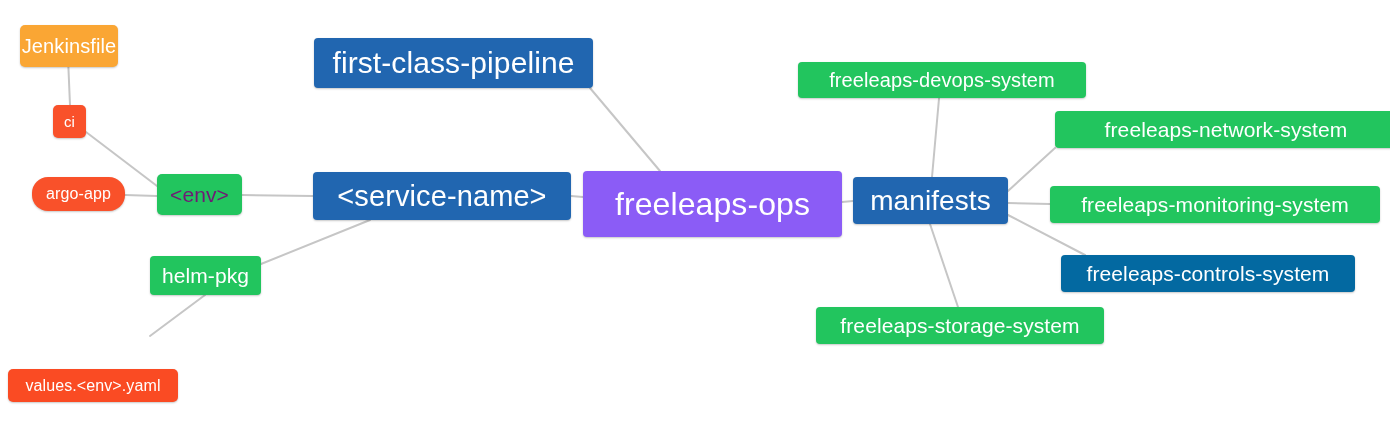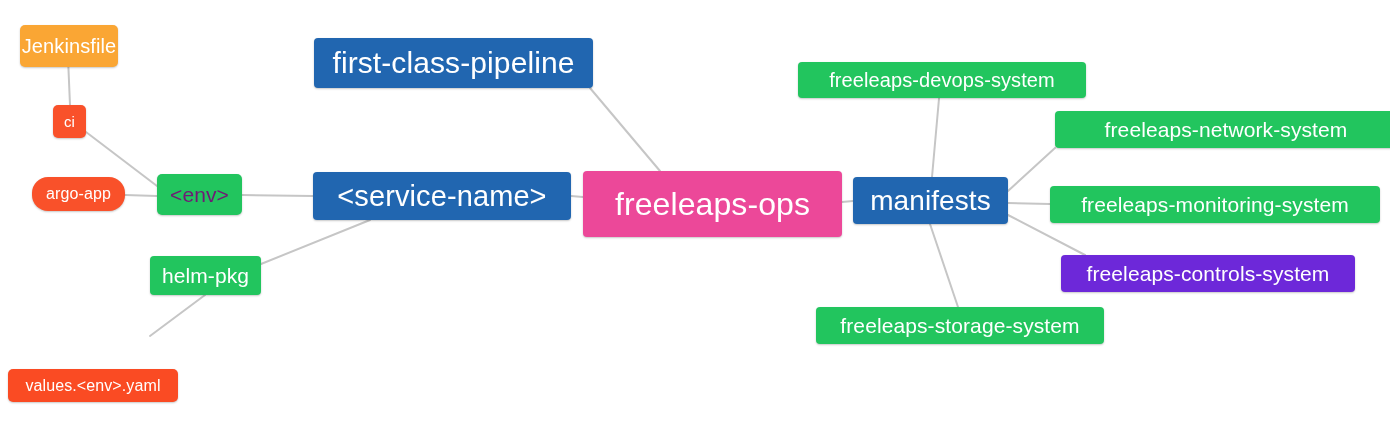--- a/index.html
+++ b/index.html
@@ -83,35 +83,35 @@
       </div>
       <div class="node" style="left: 8px; top: 333px; width: 170px; height: 33px; background: rgb(250, 75, 35); color: rgb(255, 255, 255); font-size: 16px; border-radius: 5px; margin-top: 36px;">
         <span class="node-label">values.&lt;env&gt;.yaml</span>
       </div>
       <div class="node" style="left: 314px; top: 38px; width: 279px; height: 50px; background: rgb(33, 102, 176); color: rgb(255, 255, 255); font-size: 30px; border-radius: 4px; justify-content: center;">
         <span class="node-label">first-class-pipeline</span>
       </div>
       <div class="node" style="left: 313px; top: 172px; width: 258px; height: 48px; background: rgb(33, 102, 176); color: rgb(255, 255, 255); font-size: 29px; border-radius: 4px;">
         <span class="node-label">&lt;service-name&gt;</span>
       </div>
-      <div class="node" style="left: 583px; top: 171px; width: 259px; height: 66px; background: #ec4899; color: rgb(255, 255, 255); font-size: 32px; border-radius: 4px;">
+      <div class="node" style="left: 583px; top: 171px; width: 259px; height: 66px; background: #8b5cf6; color: rgb(255, 255, 255); font-size: 32px; border-radius: 4px;">
         <span class="node-label">freeleaps-ops</span>
       </div>
       <div class="node" style="left: 853px; top: 177px; width: 155px; height: 47px; background: rgb(33, 102, 176); color: rgb(255, 255, 255); font-size: 28px; border-radius: 4px;">
         <span class="node-label">manifests</span>
       </div>
       <div class="node" style="left: 798px; top: 29px; width: 288px; height: 36px; background: rgb(34, 197, 94); color: rgb(255, 255, 255); font-size: 20px; border-radius: 4px; margin-top: 33px;">
         <span class="node-label">freeleaps-devops-system</span>
       </div>
       <div class="node" style="left: 1055px; top: 111px; width: 342px; height: 37px; background: rgb(34, 197, 94); color: rgb(255, 255, 255); font-size: 21px; border-radius: 4px;">
         <span class="node-label">freeleaps-network-system</span>
       </div>
       <div class="node" style="left: 1050px; top: 186px; width: 330px; height: 37px; background: rgb(34, 197, 94); color: rgb(255, 255, 255); font-size: 21px; border-radius: 4px; align-items: center;">
         <span class="node-label">freeleaps-monitoring-system</span>
       </div>
-      <div class="node" style="left: 1061px; top: 255px; width: 294px; height: 37px; background: #6d28d9; color: rgb(255, 255, 255); font-size: 21px; border-radius: 4px;">
+      <div class="node" style="left: 1061px; top: 255px; width: 294px; height: 37px; background: #0369a1; color: rgb(255, 255, 255); font-size: 21px; border-radius: 4px;">
         <span class="node-label">freeleaps-controls-system</span>
       </div>
       <div class="node" style="left: 816px; top: 307px; width: 288px; height: 37px; background: rgb(34, 197, 94); color: rgb(255, 255, 255); font-size: 21px; border-radius: 4px;">
         <span class="node-label">freeleaps-storage-system</span>
       </div>
     </div>
 </div>
 
 </body></html>

